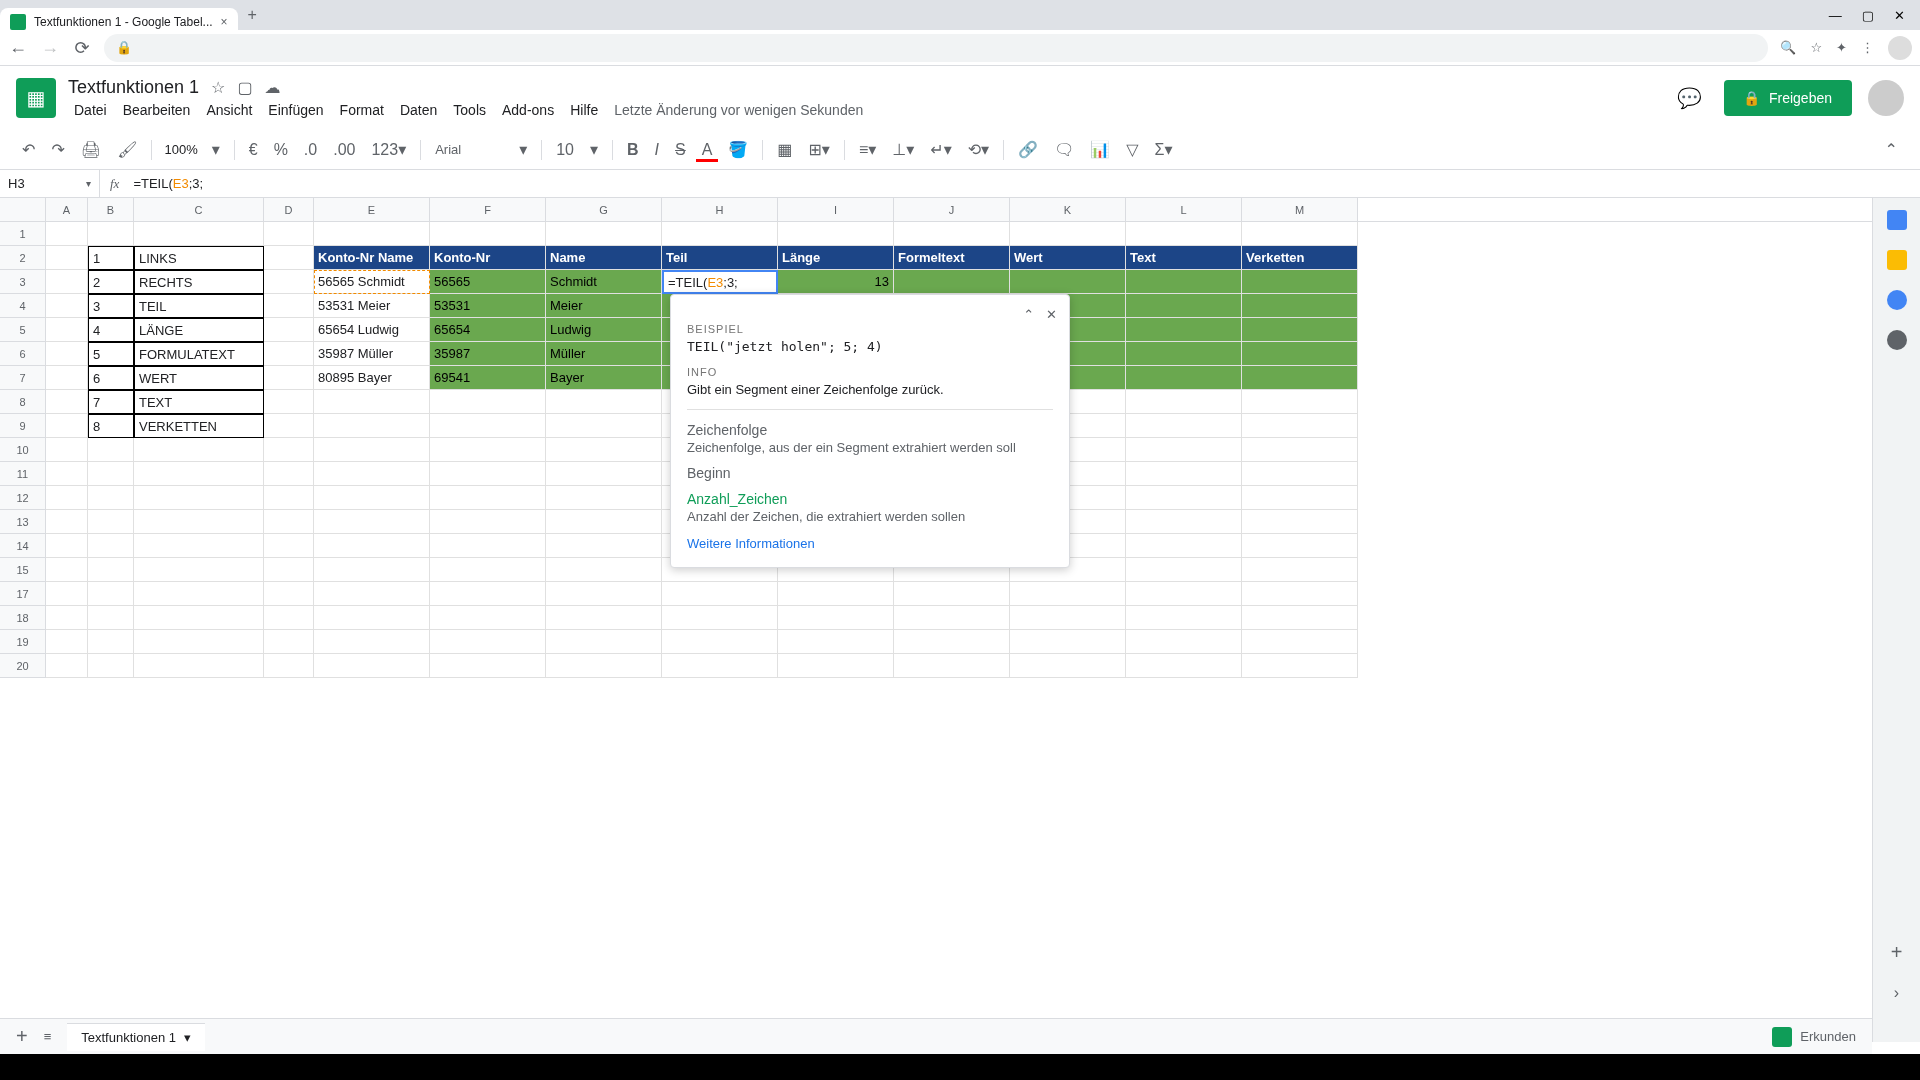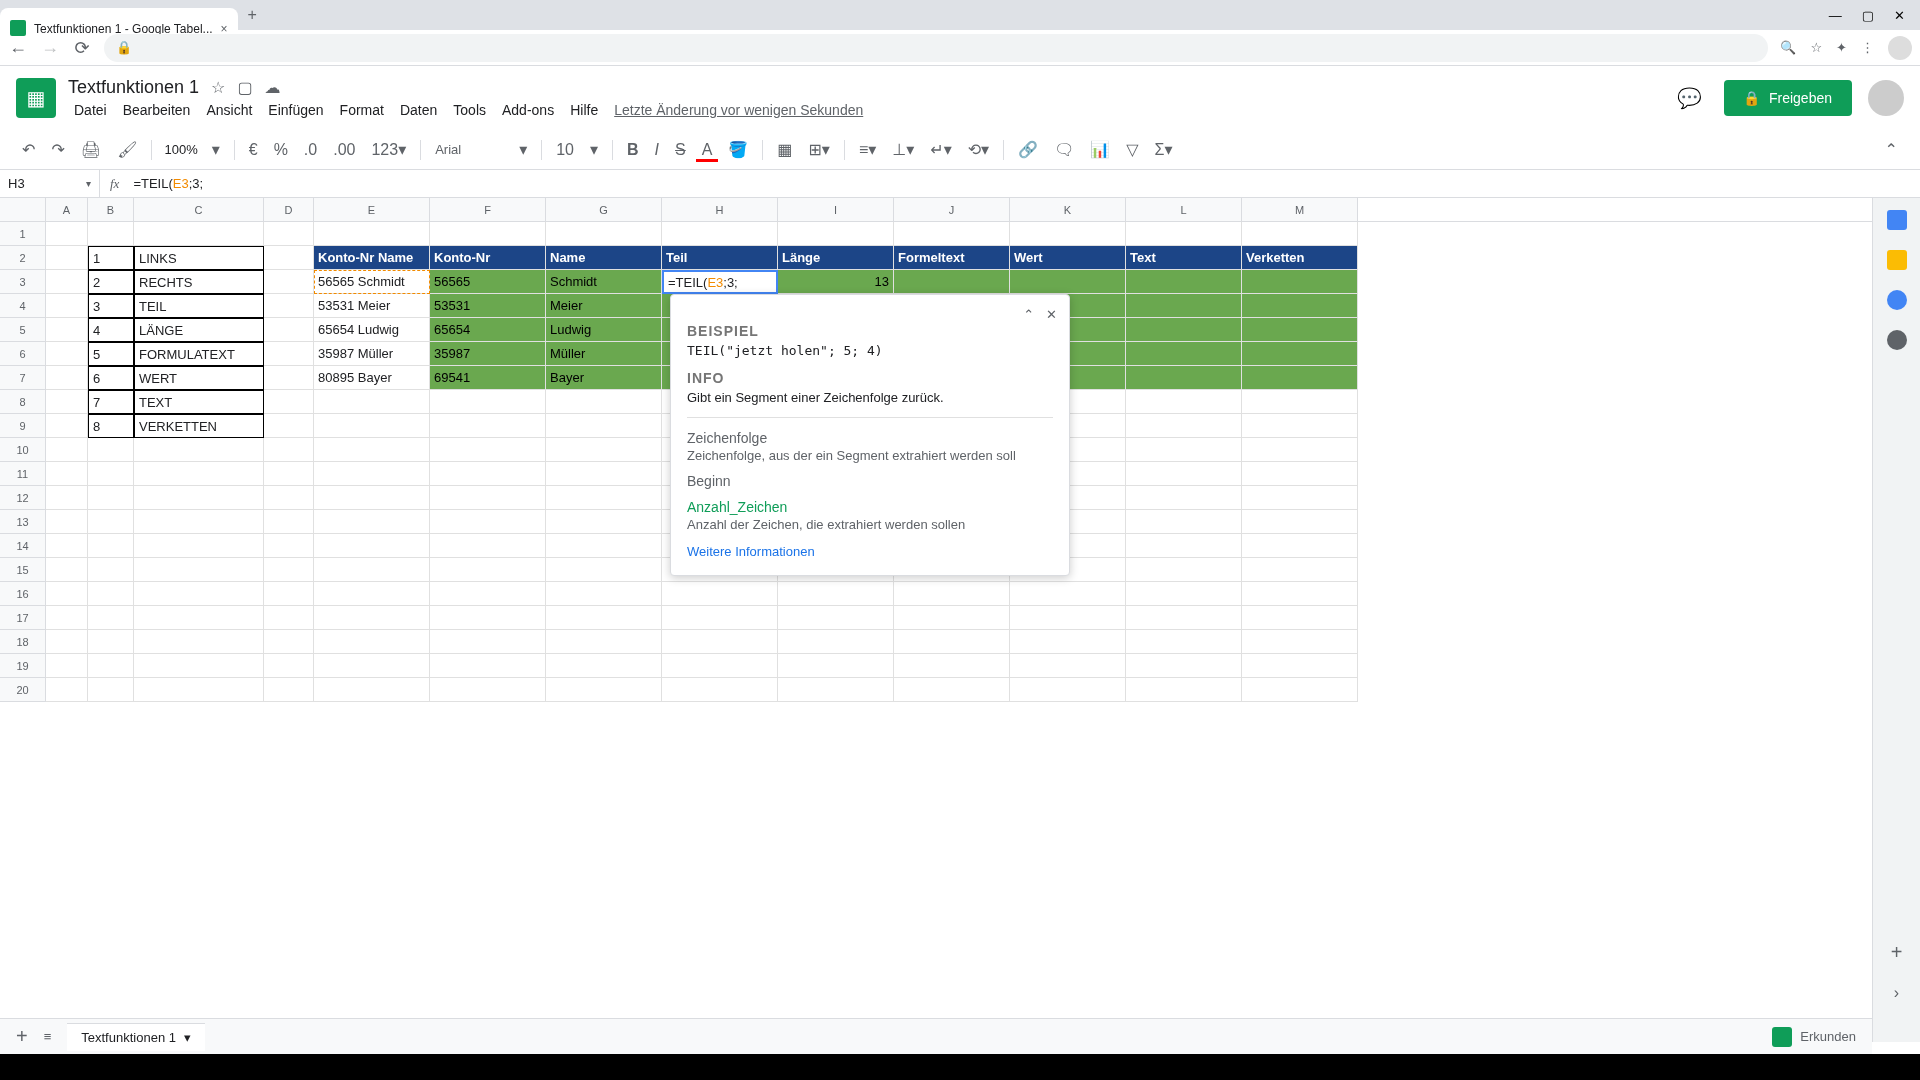--- a/index.html
+++ b/index.html
@@ -1,36 +1,36 @@
 <!DOCTYPE html>
 <html><head>
 <meta charset="utf-8">
 <style>
 *{box-sizing:border-box;margin:0;padding:0;font-family:Arial,sans-serif}
 body{background:#fff;font-size:13px;color:#202124;overflow:hidden}
 .titlebar{height:30px;background:#dee1e6;display:flex;align-items:center;padding:0}
-.tab{background:#fff;height:28px;margin-top:14px;display:flex;align-items:flex-end;padding:0 10px;border-radius:8px 8px 0 0;min-width:200px;gap:8px;font-size:12px}
+.tab{background:#fff;height:28px;margin-top:14px;display:flex;align-items:center;padding:0 10px;border-radius:8px 8px 0 0;min-width:200px;gap:8px;font-size:12px}
 .tab-favicon{width:16px;height:16px;background:#0f9d58;border-radius:2px}
 .tab-close{margin-left:auto;color:#5f6368;cursor:pointer}
 .newtab{color:#5f6368;padding:0 10px;font-size:16px}
 .winbtns{margin-left:auto;display:flex;gap:20px;padding:0 15px;color:#000}
 .addrbar{height:36px;background:#fff;border-bottom:1px solid #dadce0;display:flex;align-items:center;padding:0 8px;gap:12px}
 .navbtn{color:#5f6368;font-size:18px;cursor:pointer;width:20px;text-align:center}
 .url-input{flex:1;background:#f1f3f4;border-radius:15px;height:28px;display:flex;align-items:center;padding:0 12px;color:#202124;font-size:13px;gap:8px}
 .addr-icons{display:flex;gap:14px;align-items:center;color:#5f6368}
 .avatar{width:24px;height:24px;border-radius:50%;background:#ddd}
 .docbar{height:64px;display:flex;align-items:center;padding:8px 16px;gap:12px}
 .sheets-logo{width:40px;height:40px;background:#0f9d58;border-radius:4px;display:flex;align-items:center;justify-content:center;color:#fff;font-size:20px}
 .doc-meta{flex:1}
 .doc-title-row{display:flex;align-items:center;gap:12px}
 .doc-title{font-size:18px;color:#202124}
 .doc-icons{display:flex;gap:12px;color:#5f6368;font-size:16px}
 .menubar{display:flex;gap:4px;margin-top:2px}
 .menu-item{color:#202124;font-size:14px;padding:2px 6px;cursor:pointer}
-.last-edit{color:#5f6368;text-decoration:underline}
+.last-edit{color:#5f6368;}
 .right-actions{display:flex;align-items:center;gap:16px}
 .comment-btn{width:36px;height:36px;border-radius:50%;display:flex;align-items:center;justify-content:center;color:#5f6368;font-size:20px}
 .share-btn{background:#0f9d58;color:#fff;border:none;border-radius:4px;padding:10px 20px;font-size:14px;font-weight:500;display:flex;align-items:center;gap:8px;cursor:pointer}
 .user-avatar{width:36px;height:36px;border-radius:50%;background:#ccc}
 .toolbar{height:40px;border-bottom:1px solid #dadce0;display:flex;align-items:center;padding:0 16px;gap:4px}
 .tool{color:#5f6368;font-size:16px;padding:4px 6px;cursor:pointer;display:flex;align-items:center}
 .tool-sep{width:1px;height:20px;background:#dadce0;margin:0 4px}
 .zoom{font-size:13px;color:#202124;padding:0 4px}
 .font-sel{min-width:80px;font-size:13px}
 .hide-menu{margin-left:auto}
@@ -52,21 +52,21 @@
 .row-h{width:46px;border-right:1px solid #dadce0;border-bottom:1px solid #dadce0;background:#f8f9fa;display:flex;align-items:center;justify-content:center;font-size:11px;color:#5f6368}
 .cell{border-right:1px solid #e0e0e0;border-bottom:1px solid #e0e0e0;padding:2px 4px;font-size:13px;display:flex;align-items:center;overflow:hidden;white-space:nowrap}
 .cell.bordered{border:1px solid #000}
 .cell.hdr{background:#1c4587;color:#fff;font-weight:bold}
 .cell.green{background:#6aa84f;color:#000}
 .cell.edit{background:#fff;border:2px solid #4285f4;font-family:'Consolas',monospace;position:relative;z-index:1}
 .cell.dashed{outline:1px dashed #f28b00;outline-offset:-1px}
 .tooltip{position:absolute;background:#fff;border:1px solid #dadce0;border-radius:4px;box-shadow:0 2px 10px rgba(0,0,0,0.2);padding:16px;width:400px;font-size:13px;z-index:100}
 .tt-sig{font-family:'Consolas',monospace;font-size:14px;color:#5f6368;margin-bottom:8px}
 .tt-active-arg{color:#0f9d58;font-weight:bold}
-.tt-section{color:#757575;font-size:14px;letter-spacing:1px;margin-top:12px;margin-bottom:4px;font-weight:700}
+.tt-section{color:#757575;font-size:11px;letter-spacing:1px;margin-top:12px;margin-bottom:4px;font-weight:400}
 .tt-ex{font-family:'Consolas',monospace}
 .tt-hr{border:none;border-top:1px solid #e0e0e0;margin:12px 0}
 .tt-arg-name{color:#5f6368;font-size:14px;margin-top:10px;margin-bottom:2px}
 .tt-arg-name.active{color:#0f9d58;font-weight:500}
 .tt-arg-desc{color:#5f6368;font-size:13px}
 .tt-link{color:#1a73e8;margin-top:12px;display:block;cursor:pointer}
 .tt-ctrls{position:absolute;top:12px;right:12px;display:flex;gap:12px;color:#5f6368;cursor:pointer}
 .sheetbar{position:fixed;bottom:26px;left:0;right:48px;height:36px;background:#f8f9fa;border-top:1px solid #dadce0;display:flex;align-items:center;padding:0 16px;gap:16px}
 .sheet-tab{background:#fff;padding:6px 14px;border-radius:0;font-size:13px;display:flex;align-items:center;gap:8px;border-top:1px solid #dadce0}
 .explore{margin-left:auto;display:flex;align-items:center;gap:8px;color:#5f6368;font-size:13px}
@@ -460,36 +460,20 @@
           <div class="cell" style="width:116px;"></div>
           <div class="cell" style="width:116px;"></div>
           <div class="cell" style="width:116px;"></div>
           <div class="cell" style="width:116px;"></div>
           <div class="cell" style="width:116px;"></div>
           <div class="cell" style="width:116px;"></div>
           <div class="cell" style="width:116px;"></div>
           <div class="cell" style="width:116px;"></div>
         </div>
         <div class="row">
-          <div class="row-h">16</div>
-          <div class="cell" style="width:42px;"></div>
-          <div class="cell" style="width:46px;"></div>
-          <div class="cell" style="width:130px;"></div>
-          <div class="cell" style="width:50px;"></div>
-          <div class="cell" style="width:116px;"></div>
-          <div class="cell" style="width:116px;"></div>
-          <div class="cell" style="width:116px;"></div>
-          <div class="cell" style="width:116px;"></div>
-          <div class="cell" style="width:116px;"></div>
-          <div class="cell" style="width:116px;"></div>
-          <div class="cell" style="width:116px;"></div>
-          <div class="cell" style="width:116px;"></div>
-          <div class="cell" style="width:116px;"></div>
-        </div>
-        <div class="row">
           <div class="row-h">17</div>
           <div class="cell" style="width:42px;"></div>
           <div class="cell" style="width:46px;"></div>
           <div class="cell" style="width:130px;"></div>
           <div class="cell" style="width:50px;"></div>
           <div class="cell" style="width:116px;"></div>
           <div class="cell" style="width:116px;"></div>
           <div class="cell" style="width:116px;"></div>
           <div class="cell" style="width:116px;"></div>
           <div class="cell" style="width:116px;"></div>

